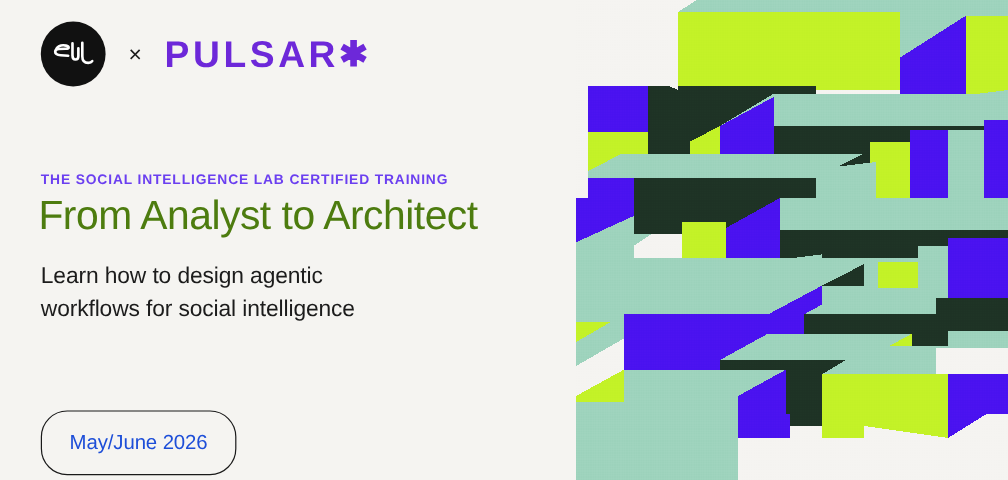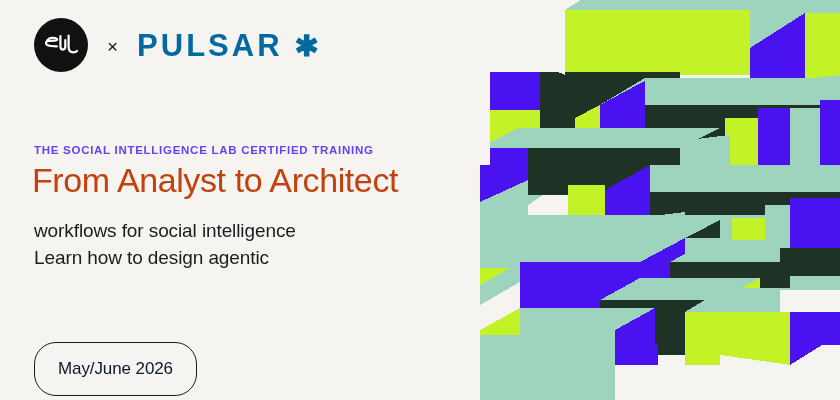--- a/index.html
+++ b/index.html
@@ -14,36 +14,36 @@
 
   
   .content { position:absolute; left:34px; top:0; width:460px; height:400px; }
 
   .lockup { position:absolute; left:0; top:18px; display:flex; align-items:center; gap:19px; }
   .mark { width:54px; height:54px; border-radius:50%; background:#111111;
           display:flex; align-items:center; justify-content:center; flex:0 0 auto; }
   .mark svg { display:block; }
   .xsep { font-size:19px; color:#1a1a1a; line-height:1; font-weight:400;
           transform:translateY(1px); }
-  .wordmark { display:flex; align-items:center; color:#0369a1;gap:12px; }
+  .wordmark { display:flex; align-items:center; color:#6d28d9; }
   .wordmark .wm-text { font-size:31px; font-weight:600; letter-spacing:3.0px; line-height:1; }
   .wordmark .wm-star { font-size:29px; font-weight:600; line-height:1; transform:translateY(1px); }
 
   .eyebrow { position:absolute; left:0; top:144px; font-size:11.5px; font-weight:700;
              letter-spacing:0.72px; color:#6b3ff0; white-space:nowrap; }
 
   .headline { position:absolute; left:-2px; top:160px; font-size:34px; font-weight:500;
-              letter-spacing:-0.4px; color:#c2410c; white-space:nowrap; line-height:1.18; }
+              letter-spacing:-0.4px; color:#4d7c0f; white-space:nowrap; line-height:1.18; }
 
   .subtitle { position:absolute; left:0px; top:218px; font-size:19px; font-weight:400;
               color:#1c1c1c; line-height:1.42; letter-spacing:-0.1px; }
 
   .datepill { position:absolute; left:0px; top:342px; height:54px; border:1.6px solid #1a1a1a;
               border-radius:22px; display:inline-flex; align-items:center;
-              padding:16px 23px; font-size:17px; color:#0f172a; letter-spacing:-0.1px; }
+              padding:16px 23px; font-size:17px; color:#1d4ed8; letter-spacing:-0.1px; }
 
   
   .art { position:absolute; right:0; top:0; width:360px; height:400px; }
   .art svg { display:block; width:360px; height:400px; }
   .grain { position:absolute; inset:0; pointer-events:none; opacity:.20;
            background-image:
              repeating-linear-gradient(0deg, rgba(0,0,0,.05) 0 1px, rgba(255,255,255,.05) 1px 2px),
              repeating-linear-gradient(90deg, rgba(0,0,0,.04) 0 1px, rgba(255,255,255,.04) 1px 2px);
            mix-blend-mode:overlay; }
 </style>
@@ -67,22 +67,22 @@
         <span class="wm-text">PULSAR</span>
         <span class="wm-star">✱</span>
       </span>
     </div>
 
     <div class="eyebrow">THE SOCIAL INTELLIGENCE LAB CERTIFIED TRAINING</div>
 
     <h1 class="headline">From Analyst to Architect</h1>
 
     <div class="subtitle">
+      <div>Learn how to design agentic</div>
       <div>workflows for social intelligence</div>
-      <div>Learn how to design agentic</div>
     </div>
 
     <div class="datepill">May/June 2026</div>
   </div>
 
   <div class="art">
     <svg viewBox="0 0 360 400" preserveAspectRatio="none" aria-hidden="true">
       <defs>
         <clipPath id="artclip">
             <rect x="0" y="0" width="360" height="400"></rect>

